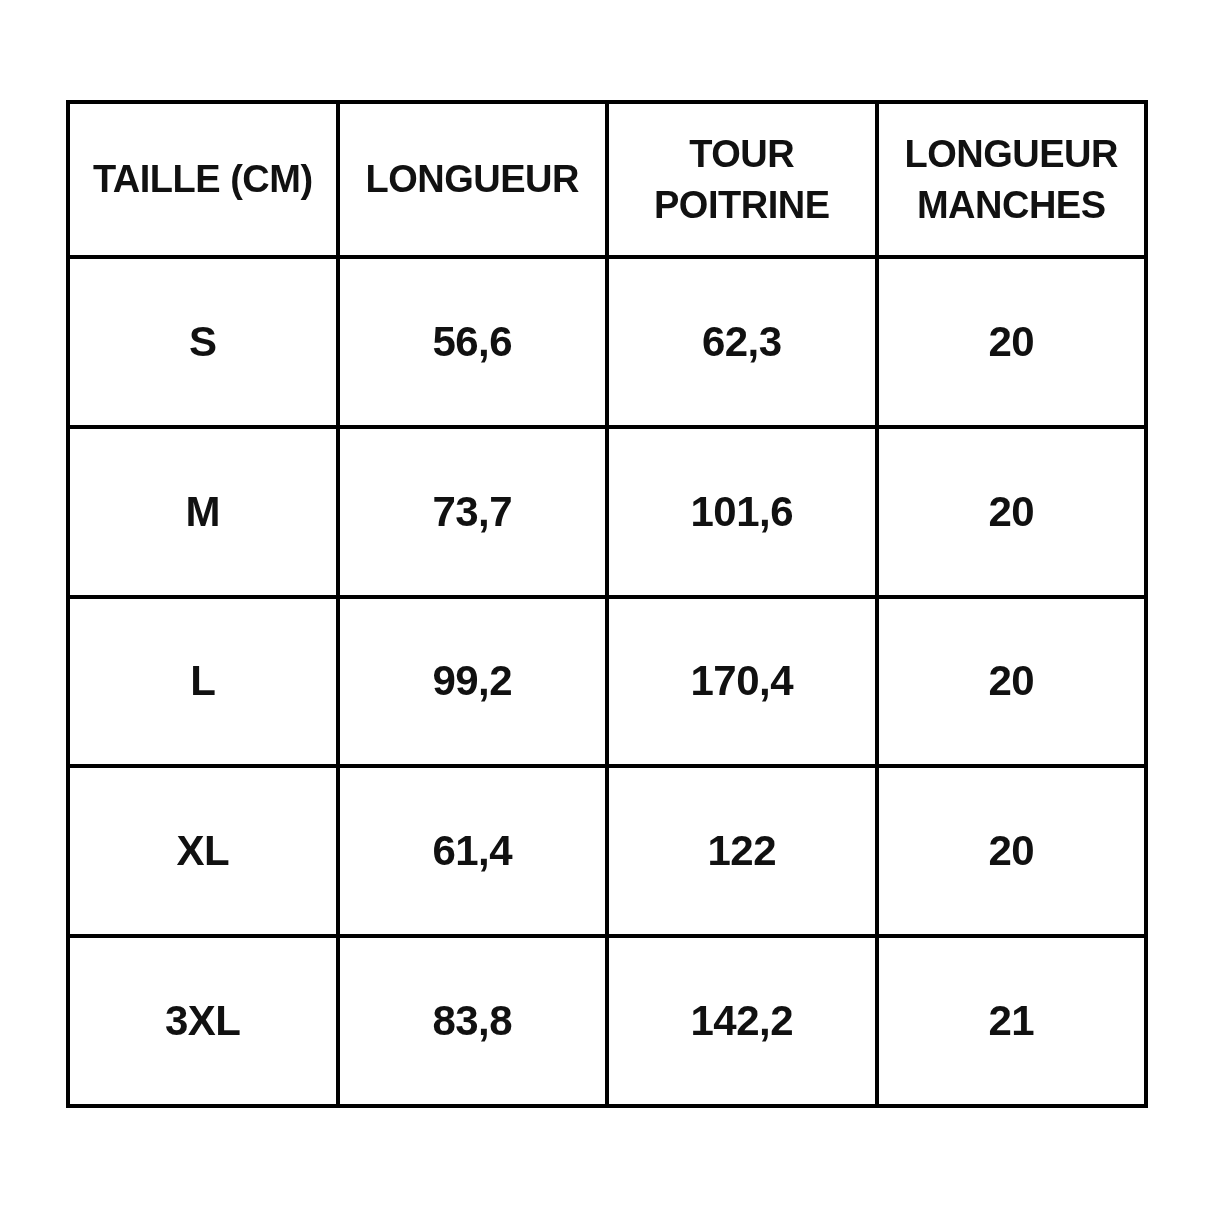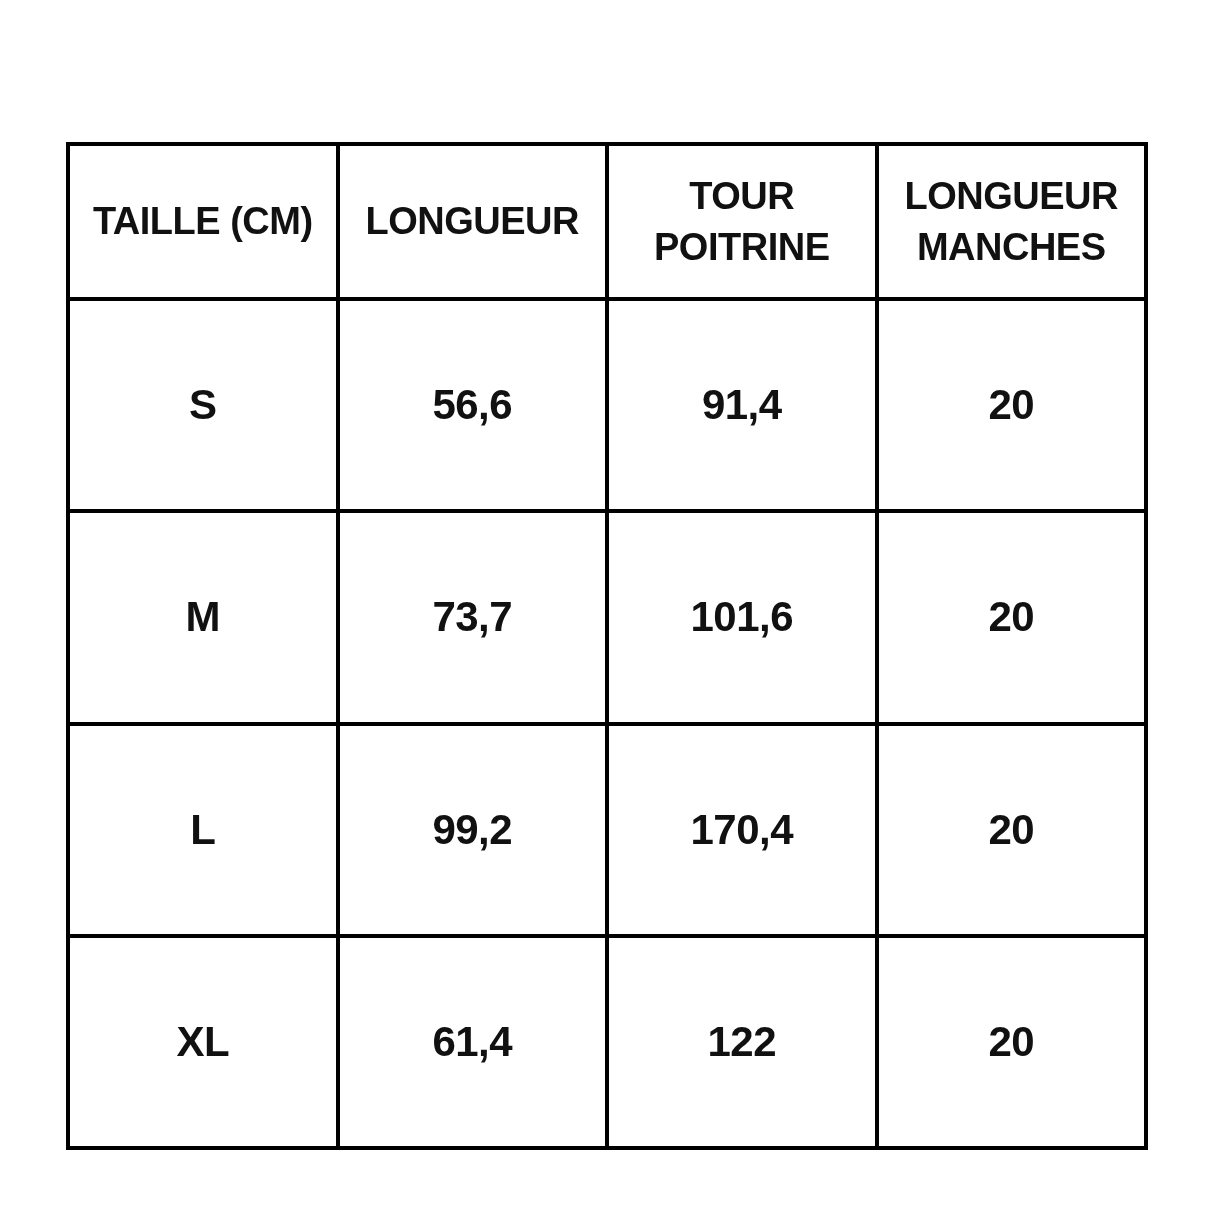--- a/index.html
+++ b/index.html
@@ -13,21 +13,20 @@
     position: relative;
     font-family: "Liberation Sans", sans-serif;
     overflow: hidden;
   }
   .chart-wrap {
     position: absolute;
     left: 66px;
     top: 100px;
     width: 1082px;
     height: 1008px;
-    margin-top: 42px;
   }
   table.size-chart {
     border-collapse: collapse;
     table-layout: fixed;
     width: 100%;
     height: 100%;
     background: #ffffff;
   }
   table.size-chart th,
   table.size-chart td {
@@ -66,36 +65,42 @@
         <th><span class="hwrap">TAILLE (CM)</span></th>
         <th><span class="hwrap">LONGUEUR</span></th>
         <th><span class="hwrap">TOUR POITRINE</span></th>
         <th><span class="hwrap">LONGUEUR MANCHES</span></th>
       </tr>
     </thead>
     <tbody>
       <tr>
         <td>S</td>
         <td>56,6</td>
-        <td>91,4</td>
+        <td>62,3</td>
         <td>20</td>
       </tr>
       <tr>
         <td>M</td>
         <td>73,7</td>
         <td>101,6</td>
         <td>20</td>
       </tr>
       <tr>
         <td>L</td>
         <td>99,2</td>
         <td>170,4</td>
         <td>20</td>
       </tr>
       <tr>
         <td>XL</td>
         <td>61,4</td>
         <td>122</td>
         <td>20</td>
       </tr>
+      <tr>
+        <td>3XL</td>
+        <td>83,8</td>
+        <td>142,2</td>
+        <td>21</td>
+      </tr>
     </tbody>
   </table>
 </div>
 
 </body></html>

